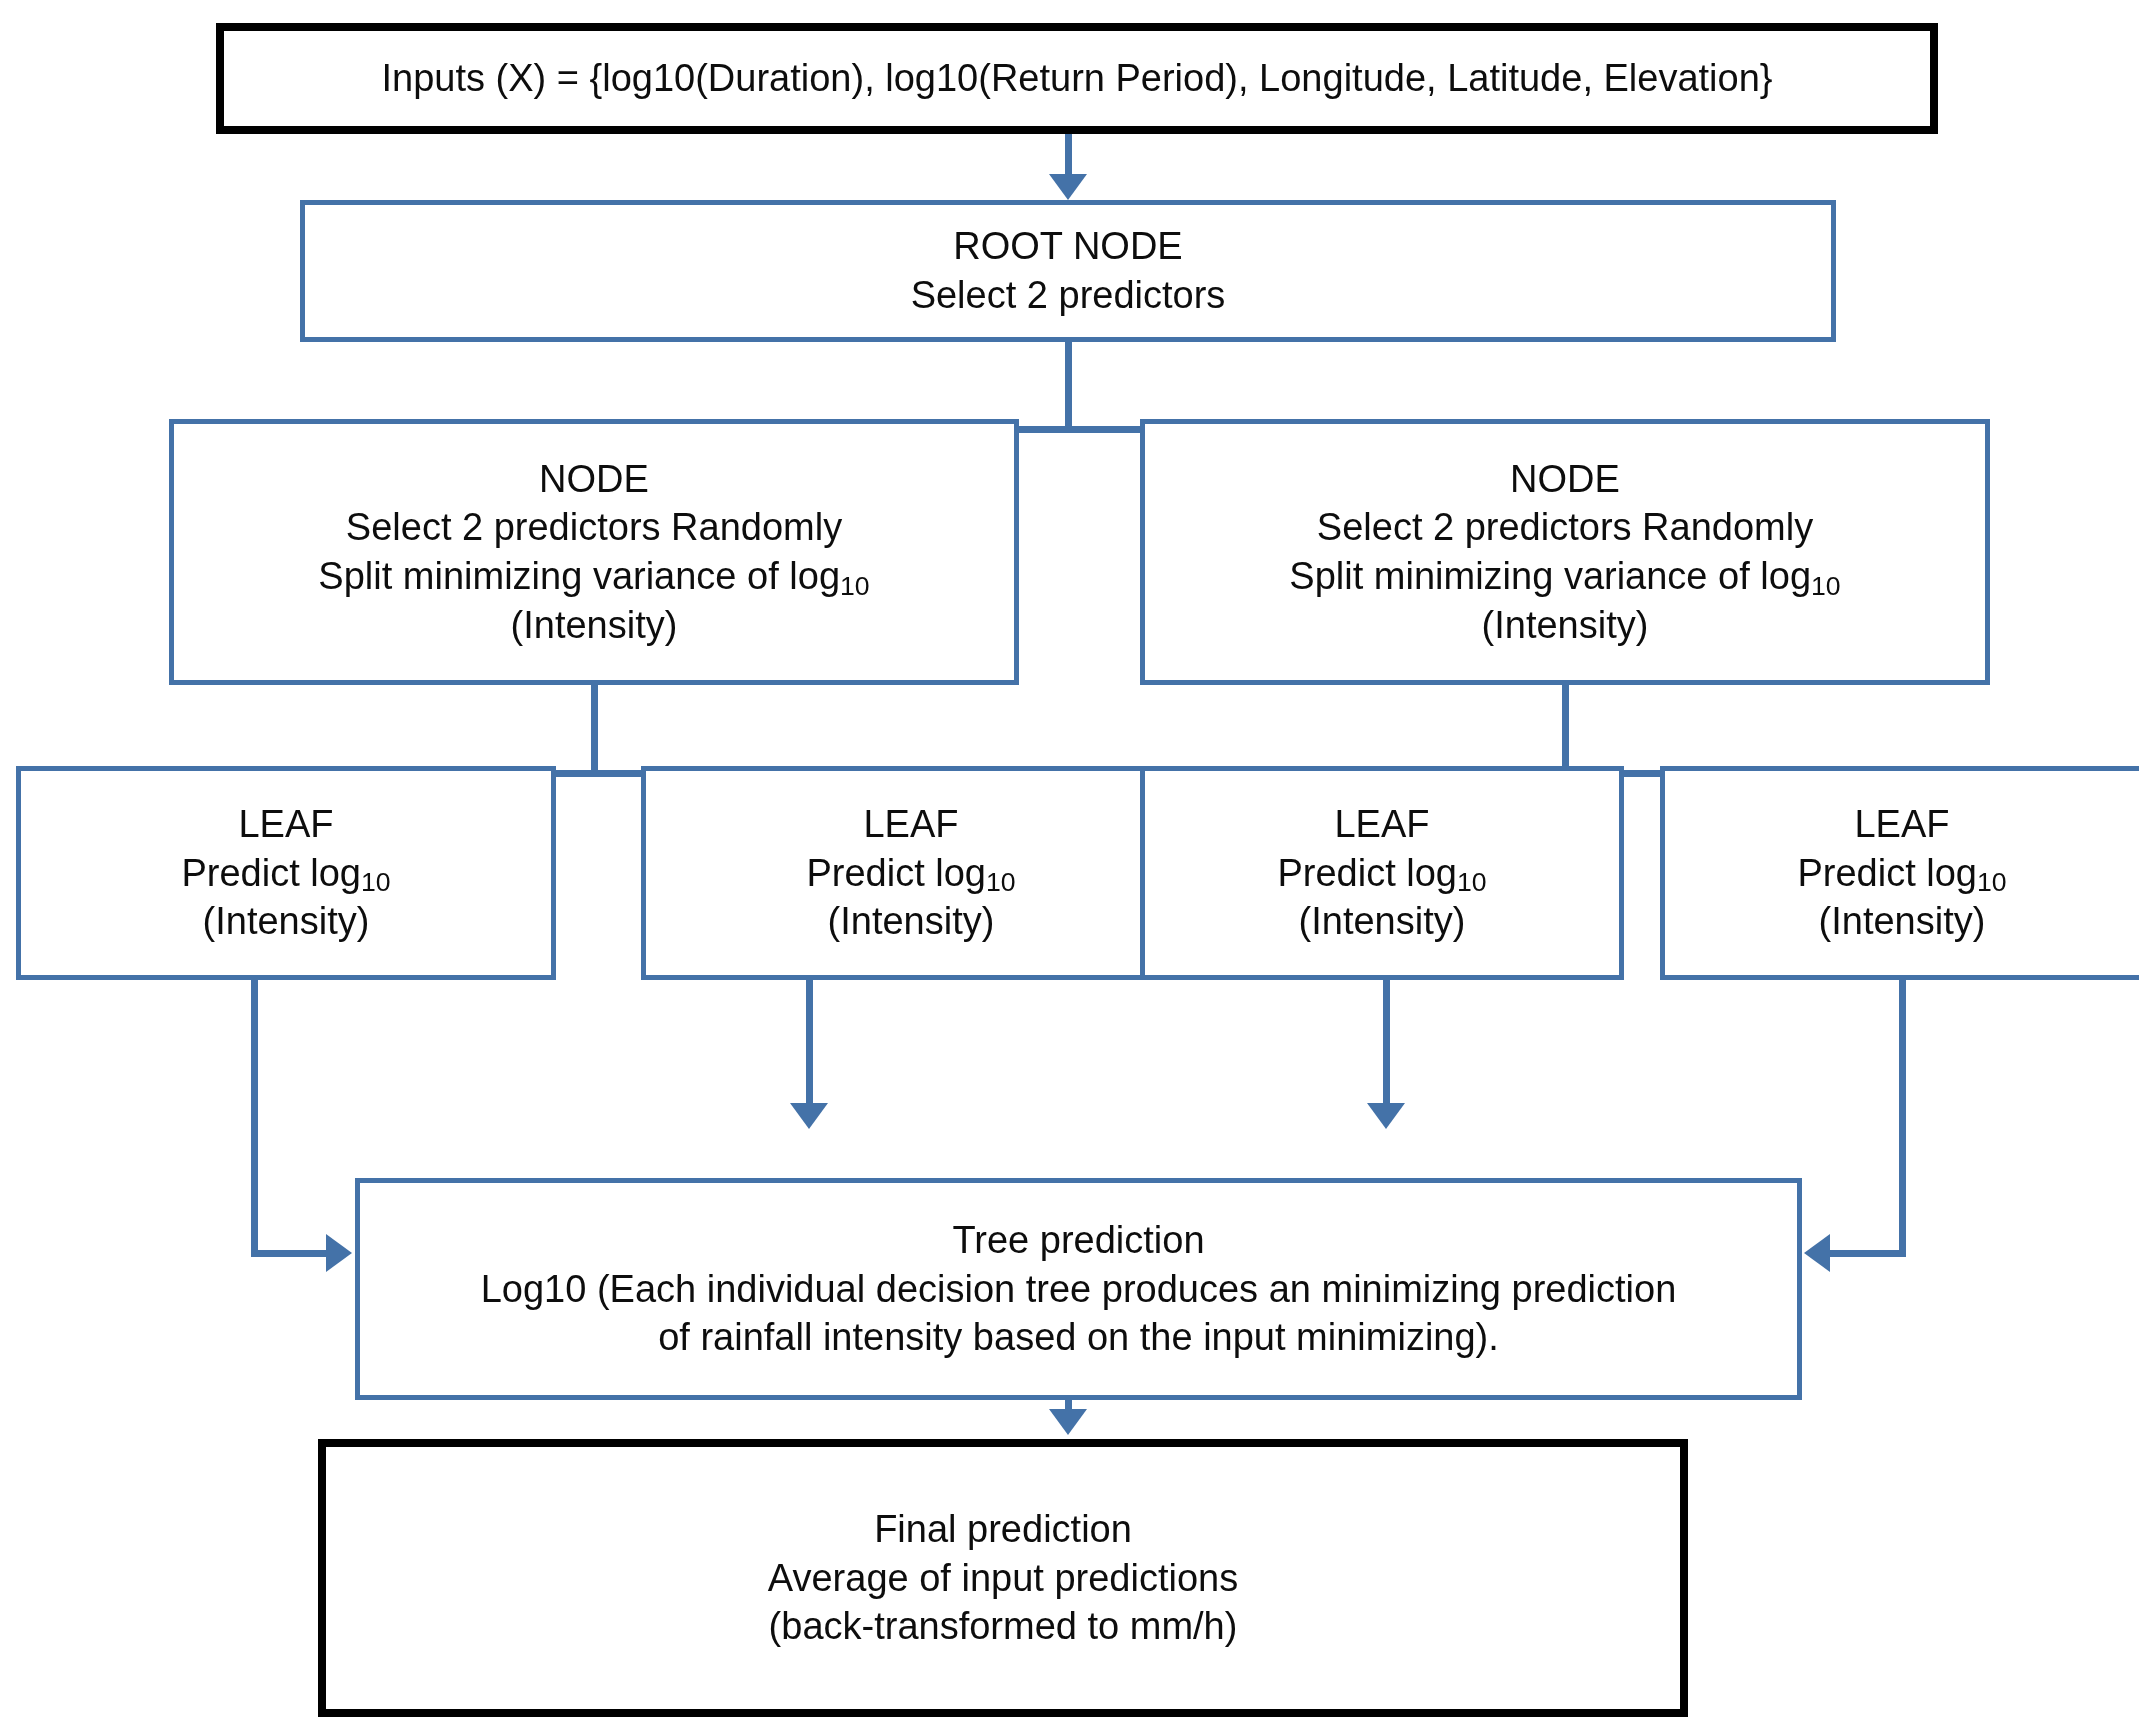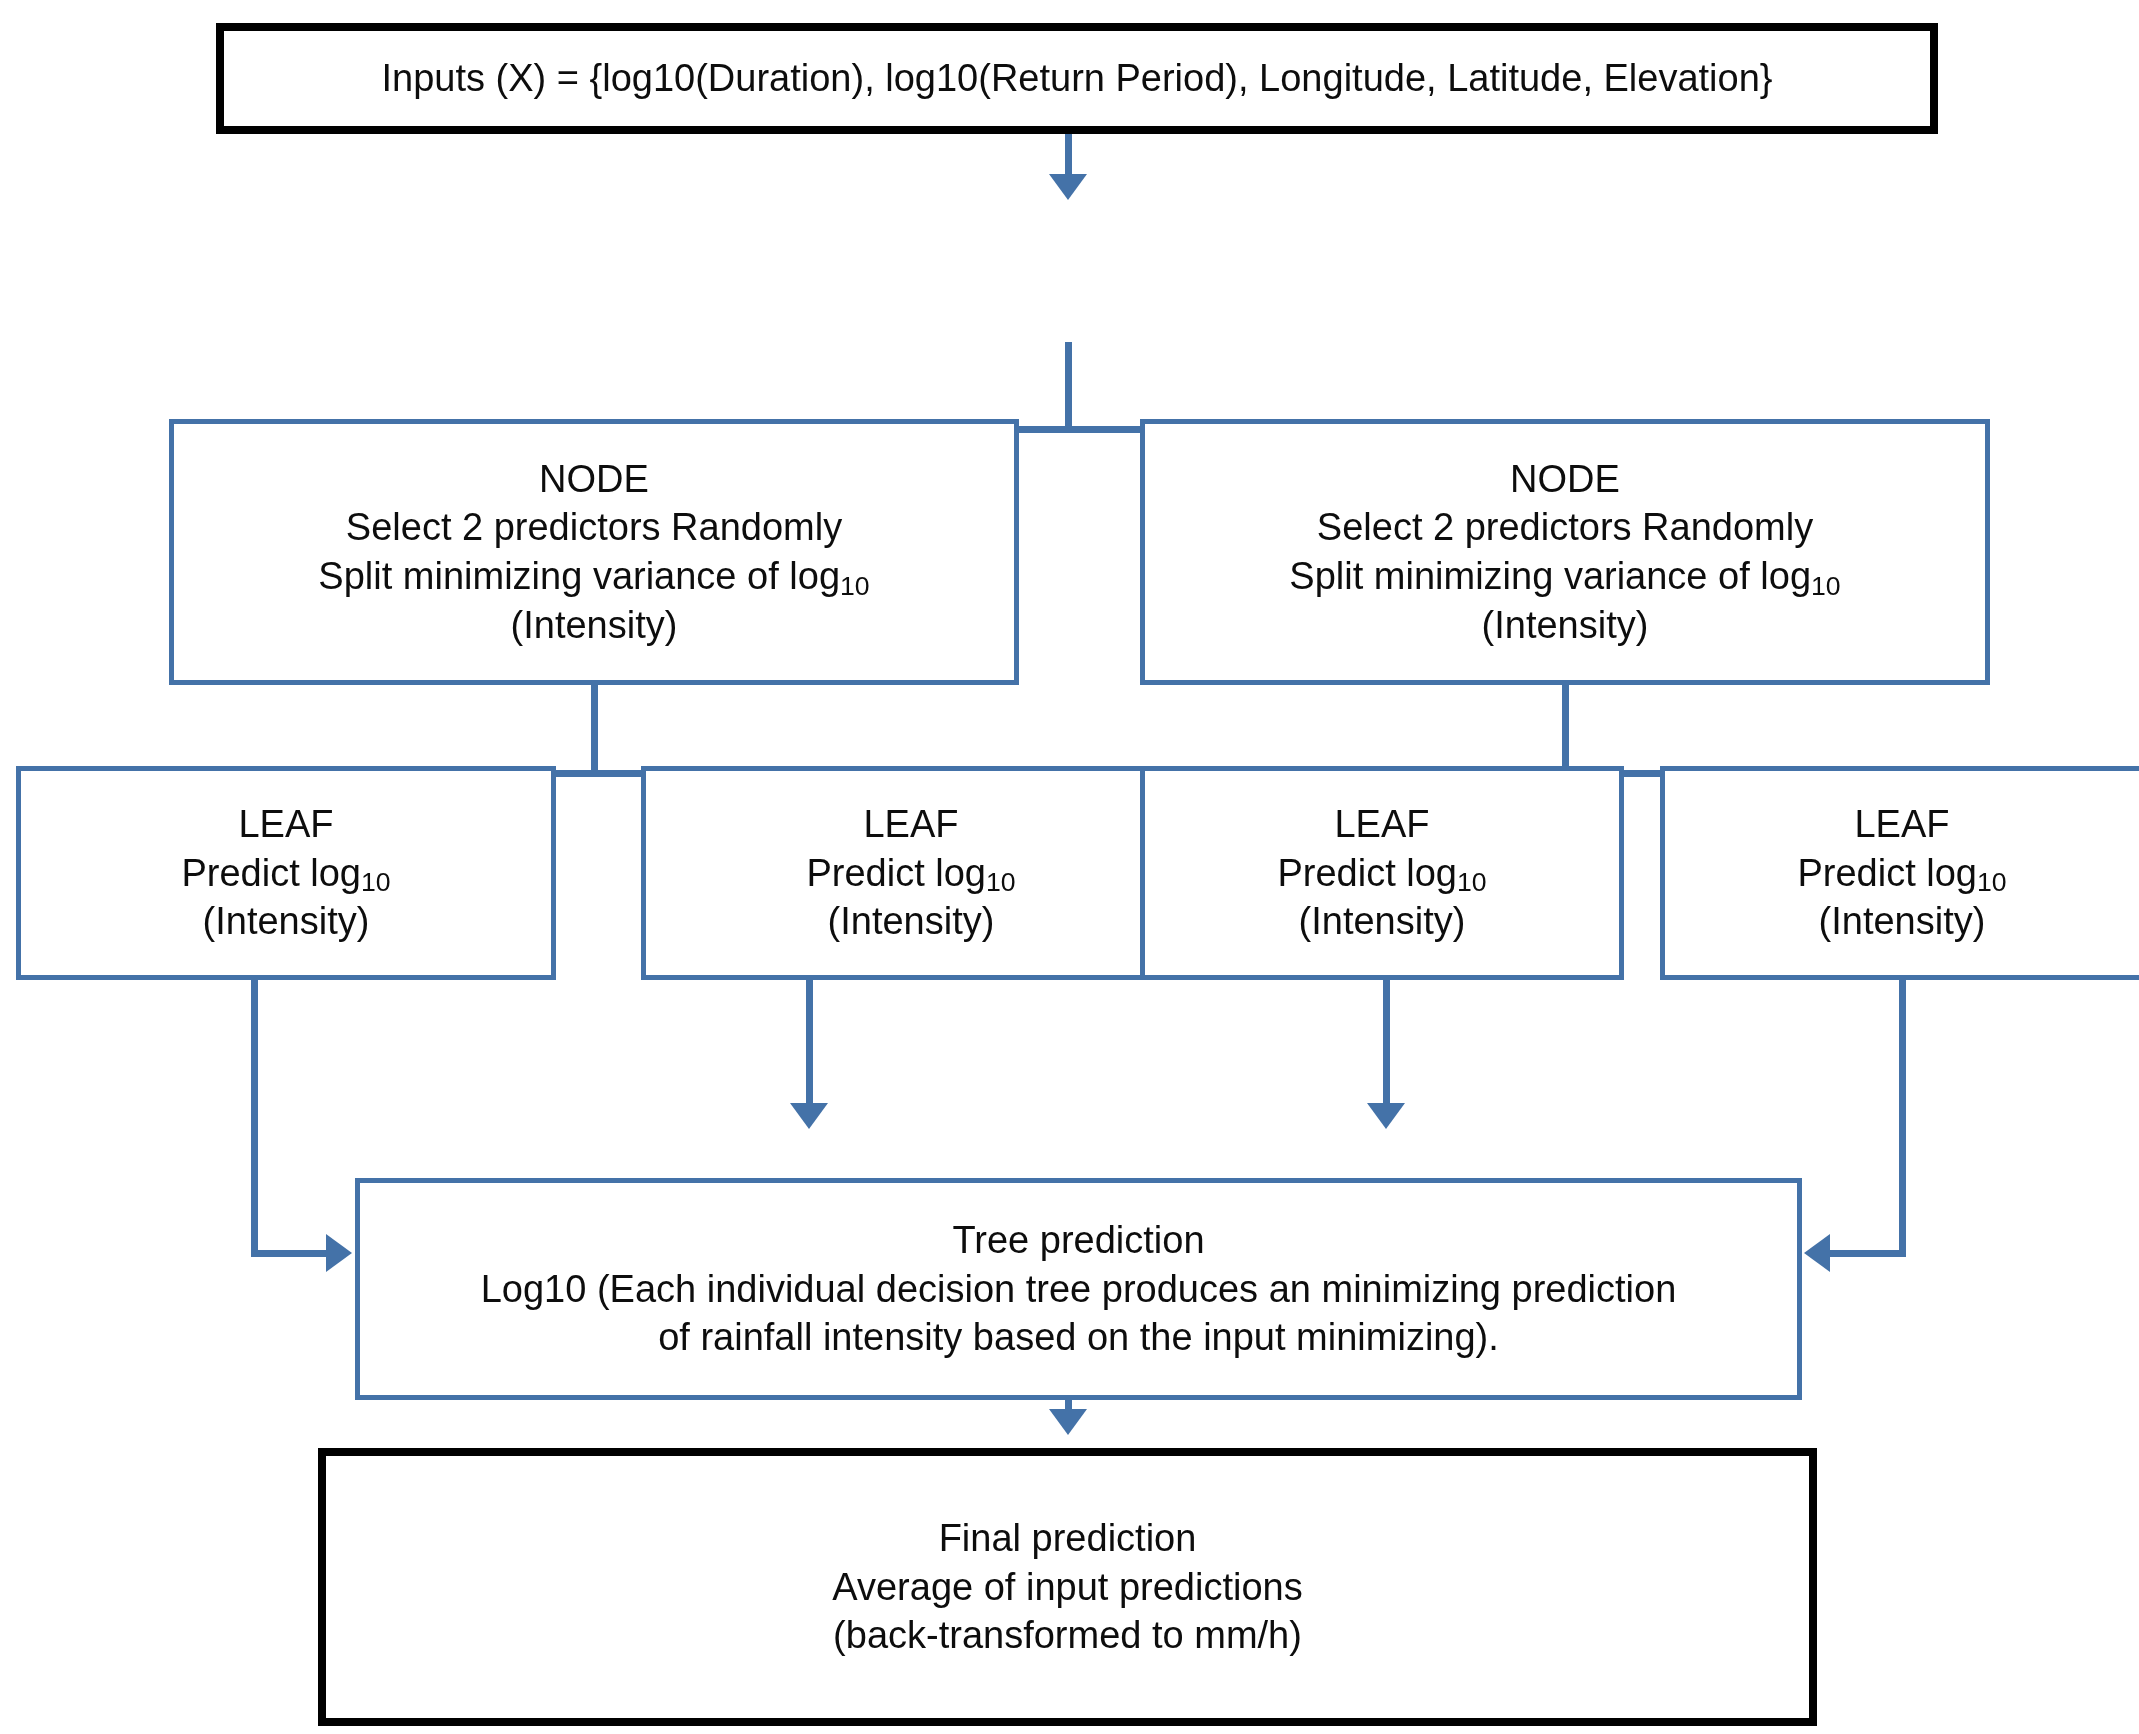--- a/index.html
+++ b/index.html
@@ -17,21 +17,21 @@
   
   #inputs-box      {left:216px; top:22.6px;   width:1722px; height:111px; font-size:38px;}
   #root-node-box   {left:300px; top:200px;  width:1536px; height:142px; font-size:38px;}
   #node-left-box   {left:169px; top:419px;  width:850px; height:266px; font-size:38px;}
   #node-right-box  {left:1140px;top:419px;  width:850px; height:266px; font-size:38px;}
   #leaf1-box       {left:16px;  top:766px;  width:540px;  height:214px; font-size:38px;}
   #leaf2-box       {left:641px; top:766px;  width:540px;  height:214px; font-size:38px;}
   #leaf3-box       {left:1140px;top:766px;  width:484px;  height:214px; font-size:38px;}
   #leaf4-box       {left:1660px;top:766px;  width:484px;  height:214px; font-size:38px;}
   #tree-pred-box   {left:355px; top:1140px; width:1447px; height:222px; font-size:38px;margin-top:38px;}
-  #final-pred-box  {left:318px; top:1439px; width:1499px; height:278px; font-size:38px;margin-top:9px;}
+  #final-pred-box  {left:318px; top:1439px; width:1370px; height:278px; font-size:38px;}
 
   .sub{font-size:26.6px;vertical-align:baseline;position:relative;top:5.6px;}
 
   
   .conn{position:absolute;background:#4472a8;}
   .conn.v{width:7.3px;}
   .conn.h{height:7.3px;}
   .arrow-down{position:absolute;width:0;height:0;
       border-left:19.3px solid transparent;border-right:19.3px solid transparent;
       border-top:26px solid #4472a8;}
@@ -85,20 +85,24 @@
   <div class="conn h" style="left:1828px;top:1250px;width:78px;"></div>
   <div class="arrow-left" style="left:1804px;top:1234px;"></div>
 
   <div class="conn v" style="left:1065px;top:1362px;height:50px;"></div>
   <div class="arrow-down" style="left:1049px;top:1409px;"></div>
 
   <div class="box black-box" id="inputs-box">
     <span class="ln">Inputs (X) = {log10(Duration), log10(Return Period), Longitude, Latitude, Elevation}</span>
   </div>
 
+  <div class="box blue-box" id="root-node-box">
+    <span class="ln">ROOT NODE</span>
+    <span class="ln">Select 2 predictors</span>
+  </div>
 
   <div class="box blue-box" id="node-left-box">
     <span class="ln">NODE</span>
     <span class="ln">Select 2 predictors Randomly</span>
     <span class="ln"><span>Split minimizing variance of log</span><span class="sub">10</span></span>
     <span class="ln">(Intensity)</span>
   </div>
 
   <div class="box blue-box" id="node-right-box">
     <span class="ln">NODE</span>

